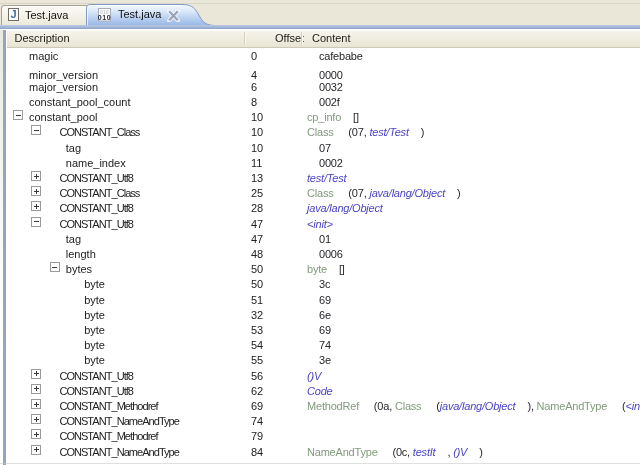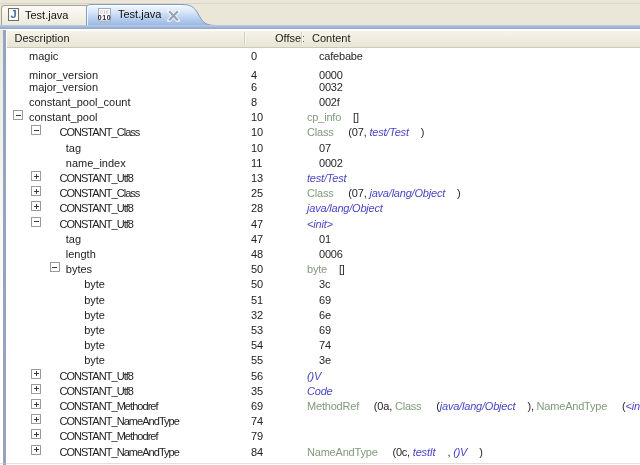--- a/index.html
+++ b/index.html
@@ -201,21 +201,21 @@
   </div>
 <div class="row" style="top:368.6px">
     <span class="exp plus" style="left:31.4px"></span>
     <span class="desc caps" style="left:47.4px">CONSTANT_Utf8</span>
     <span class="off">56</span>
     <span class="cont"><span class="b">()V</span></span>
   </div>
 <div class="row" style="top:383.8px">
     <span class="exp plus" style="left:31.4px"></span>
     <span class="desc caps" style="left:47.4px">CONSTANT_Utf8</span>
-    <span class="off">35</span>
+    <span class="off">62</span>
     <span class="cont"><span class="b">Code</span></span>
   </div>
 <div class="row" style="top:399.0px">
     <span class="exp plus" style="left:31.4px"></span>
     <span class="desc caps" style="left:47.4px">CONSTANT_Methodref</span>
     <span class="off">69</span>
     <span class="cont"><span class="g">MethodRef</span><span class="k"> (0a, </span><span class="g">Class</span><span class="k"> (</span><span class="b">java/lang/Object</span><span class="k">), </span><span class="g">NameAndType</span><span class="k"> (</span><span class="b">&lt;init&gt;</span><span class="k">, </span><span class="b">()V</span><span class="k">))</span></span>
   </div>
 <div class="row" style="top:414.2px">
     <span class="exp plus" style="left:31.4px"></span>

